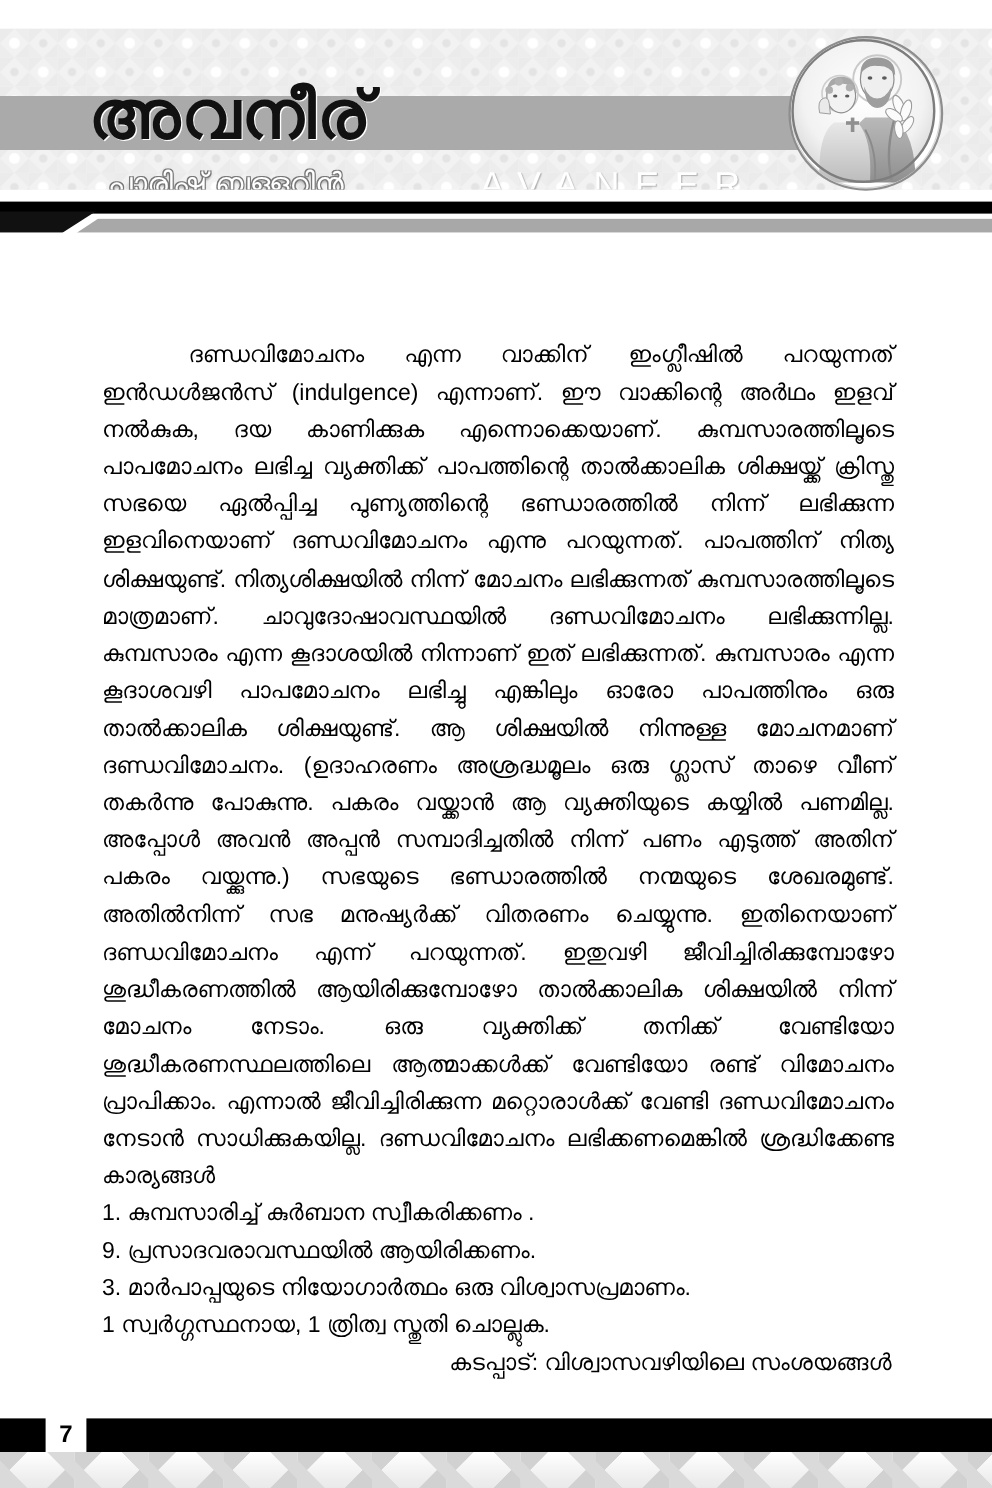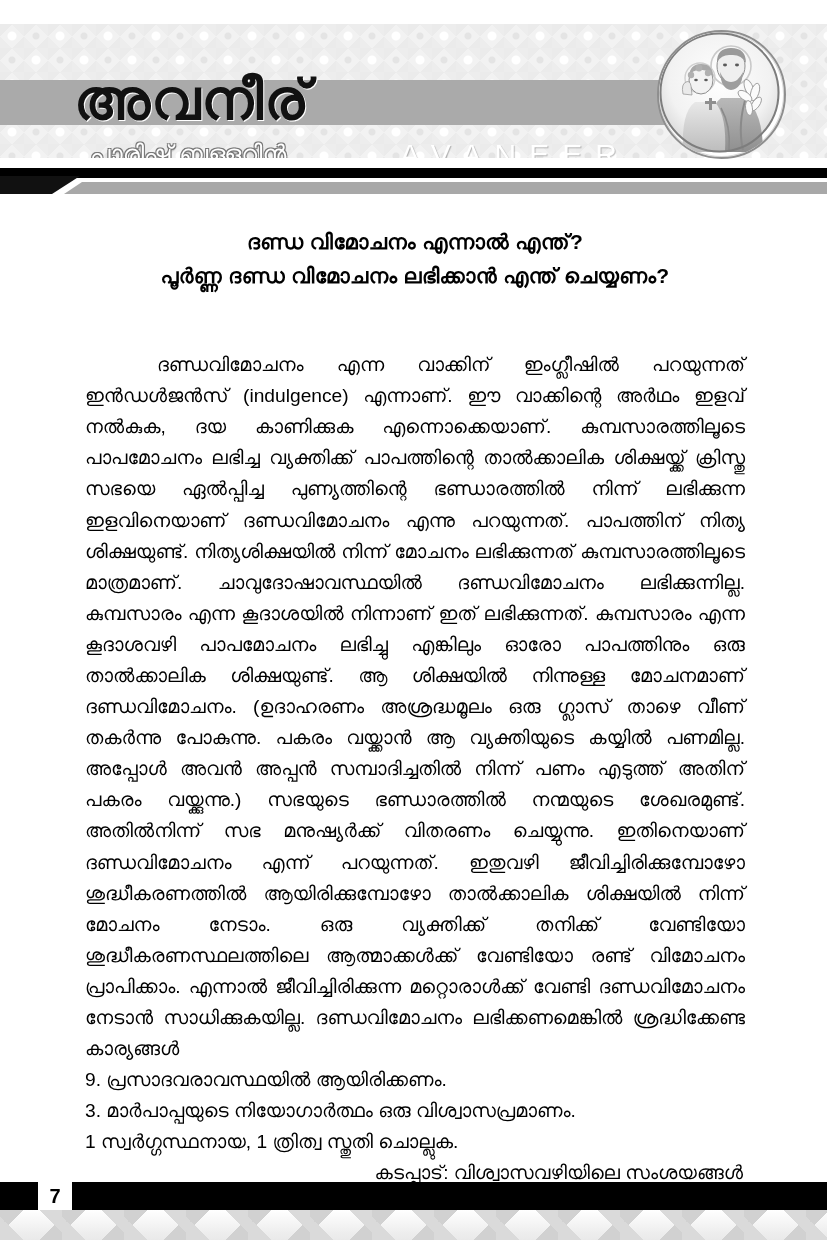--- a/index.html
+++ b/index.html
@@ -48,21 +48,21 @@
     left: 0;
     top: 56px;
     width: 688px;
     height: 45px;
     background: #aaaaaa;
   }
   .masthead-title-ml {
     position: absolute;
     left: 74px;
     top: 48px;
-    font-family: Liberation Serif, serif;
+    font-family: Liberation Mono, monospace;
     font-size: 56px;
     font-weight: bold;
     color: #111111;
     letter-spacing: 1px;
     line-height: 1;
     white-space: nowrap;
     text-shadow: 1px 1px 0 #ffffff;
   }
   .masthead-sub-ml {
     position: absolute;
@@ -304,27 +304,24 @@
     </svg>
   </div>
 
   <div class="divider-wrap">
     <div class="divider-black"></div>
     <div class="divider-wedge"></div>
     <div class="divider-gray"></div>
   </div>
 
   <div class="article">
-    <h1 class="article-title">
-      <span class="tline">ദണ്ഡ വിമോചനം എന്നാൽ എന്ത്?</span>
-      <span class="tline">പൂർണ്ണ ദണ്ഡ വിമോചനം ലഭിക്കാൻ എന്ത് ചെയ്യണം?</span>
-    </h1>
 
     <div class="body-copy">
       <p class="para">ദണ്ഡവിമോചനം എന്ന വാക്കിന് ഇംഗ്ലീഷിൽ പറയുന്നത് ഇൻഡൾജൻസ് (indulgence) എന്നാണ്. ഈ വാക്കിന്റെ അർഥം ഇളവ് നൽകുക, ദയ കാണിക്കുക എന്നൊക്കെയാണ്. കുമ്പസാരത്തിലൂടെ പാപമോചനം ലഭിച്ച വ്യക്തിക്ക് പാപത്തിന്റെ താൽക്കാലിക ശിക്ഷയ്ക്ക് ക്രിസ്തു സഭയെ ഏൽപ്പിച്ച പുണ്യത്തിന്റെ ഭണ്ഡാരത്തിൽ നിന്ന് ലഭിക്കുന്ന ഇളവിനെയാണ് ദണ്ഡവിമോചനം എന്നു പറയുന്നത്. പാപത്തിന് നിത്യ ശിക്ഷയുണ്ട്. നിത്യശിക്ഷയിൽ നിന്ന് മോചനം ലഭിക്കുന്നത് കുമ്പസാരത്തിലൂടെ മാത്രമാണ്. ചാവുദോഷാവസ്ഥയിൽ ദണ്ഡവിമോചനം ലഭിക്കുന്നില്ല. കുമ്പസാരം എന്ന കൂദാശയിൽ നിന്നാണ് ഇത് ലഭിക്കുന്നത്. കുമ്പസാരം എന്ന കൂദാശവഴി പാപമോചനം ലഭിച്ചു എങ്കിലും ഓരോ പാപത്തിനും ഒരു താൽക്കാലിക ശിക്ഷയുണ്ട്. ആ ശിക്ഷയിൽ നിന്നുള്ള മോചനമാണ് ദണ്ഡവിമോചനം. (ഉദാഹരണം അശ്രദ്ധമൂലം ഒരു ഗ്ലാസ് താഴെ വീണ് തകർന്നു പോകുന്നു. പകരം വയ്ക്കാൻ ആ വ്യക്തിയുടെ കയ്യിൽ പണമില്ല. അപ്പോൾ അവൻ അപ്പൻ സമ്പാദിച്ചതിൽ നിന്ന് പണം എടുത്ത് അതിന് പകരം വയ്ക്കുന്നു.) സഭയുടെ ഭണ്ഡാരത്തിൽ നന്മയുടെ ശേഖരമുണ്ട്. അതിൽനിന്ന് സഭ മനുഷ്യർക്ക് വിതരണം ചെയ്യുന്നു. ഇതിനെയാണ് ദണ്ഡവിമോചനം എന്ന് പറയുന്നത്. ഇതുവഴി ജീവിച്ചിരിക്കുമ്പോഴോ ശുദ്ധീകരണത്തിൽ ആയിരിക്കുമ്പോഴോ താൽക്കാലിക ശിക്ഷയിൽ നിന്ന് മോചനം നേടാം. ഒരു വ്യക്തിക്ക് തനിക്ക് വേണ്ടിയോ ശുദ്ധീകരണസ്ഥലത്തിലെ ആത്മാക്കൾക്ക് വേണ്ടിയോ രണ്ട് വിമോചനം പ്രാപിക്കാം. എന്നാൽ ജീവിച്ചിരിക്കുന്ന മറ്റൊരാൾക്ക് വേണ്ടി ദണ്ഡവിമോചനം നേടാൻ സാധിക്കുകയില്ല. ദണ്ഡവിമോചനം ലഭിക്കണമെങ്കിൽ ശ്രദ്ധിക്കേണ്ട കാര്യങ്ങൾ</p>
+      <p class="list-line">1. കുമ്പസാരിച്ച് കുർബാന സ്വീകരിക്കണം .</p>
       <p class="list-line">9. പ്രസാദവരാവസ്ഥയിൽ ആയിരിക്കണം.</p>
       <p class="list-line">3. മാർപാപ്പയുടെ നിയോഗാർത്ഥം  ഒരു വിശ്വാസപ്രമാണം.</p>
       <p class="list-line">1 സ്വർഗ്ഗസ്ഥനായ, 1 ത്രിത്വ സ്തുതി ചൊല്ലുക.</p>
       <p class="attrib-line">കടപ്പാട്: വിശ്വാസവഴിയിലെ സംശയങ്ങൾ</p>
     </div>
   </div>
 
   <div class="footer-bar"></div>
   <div class="page-number-box">
     <span>7</span>

